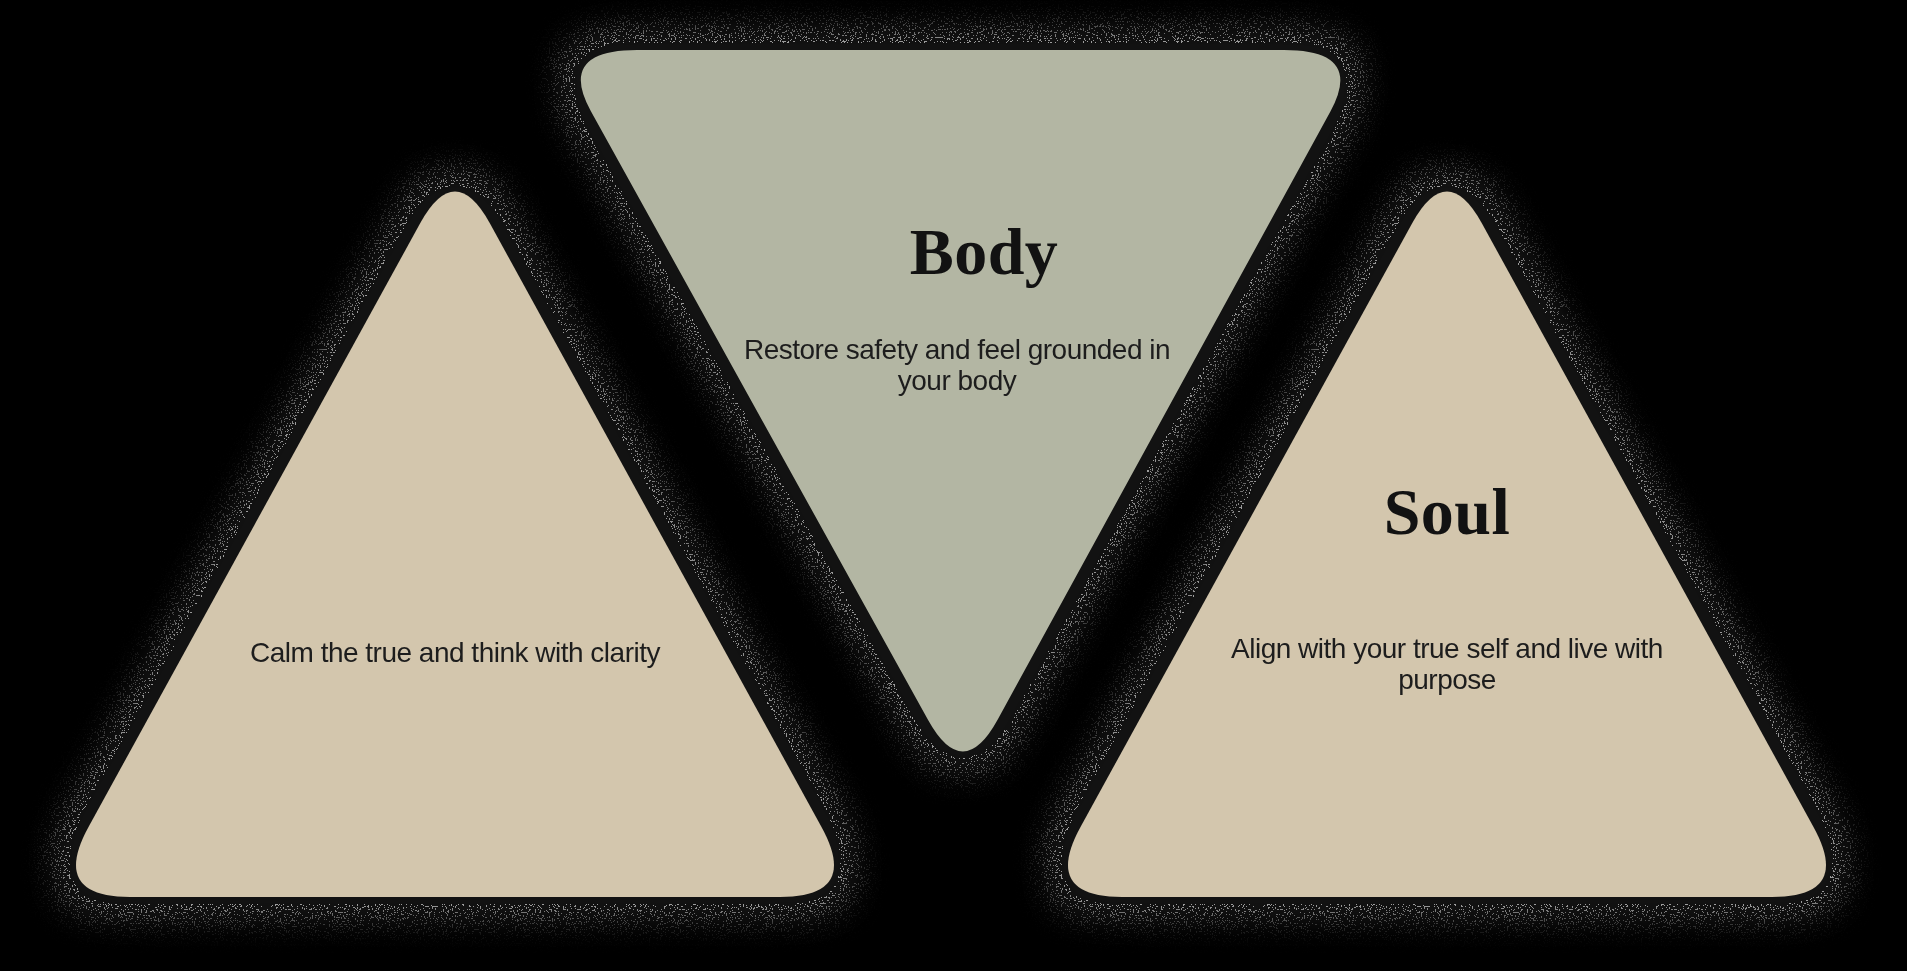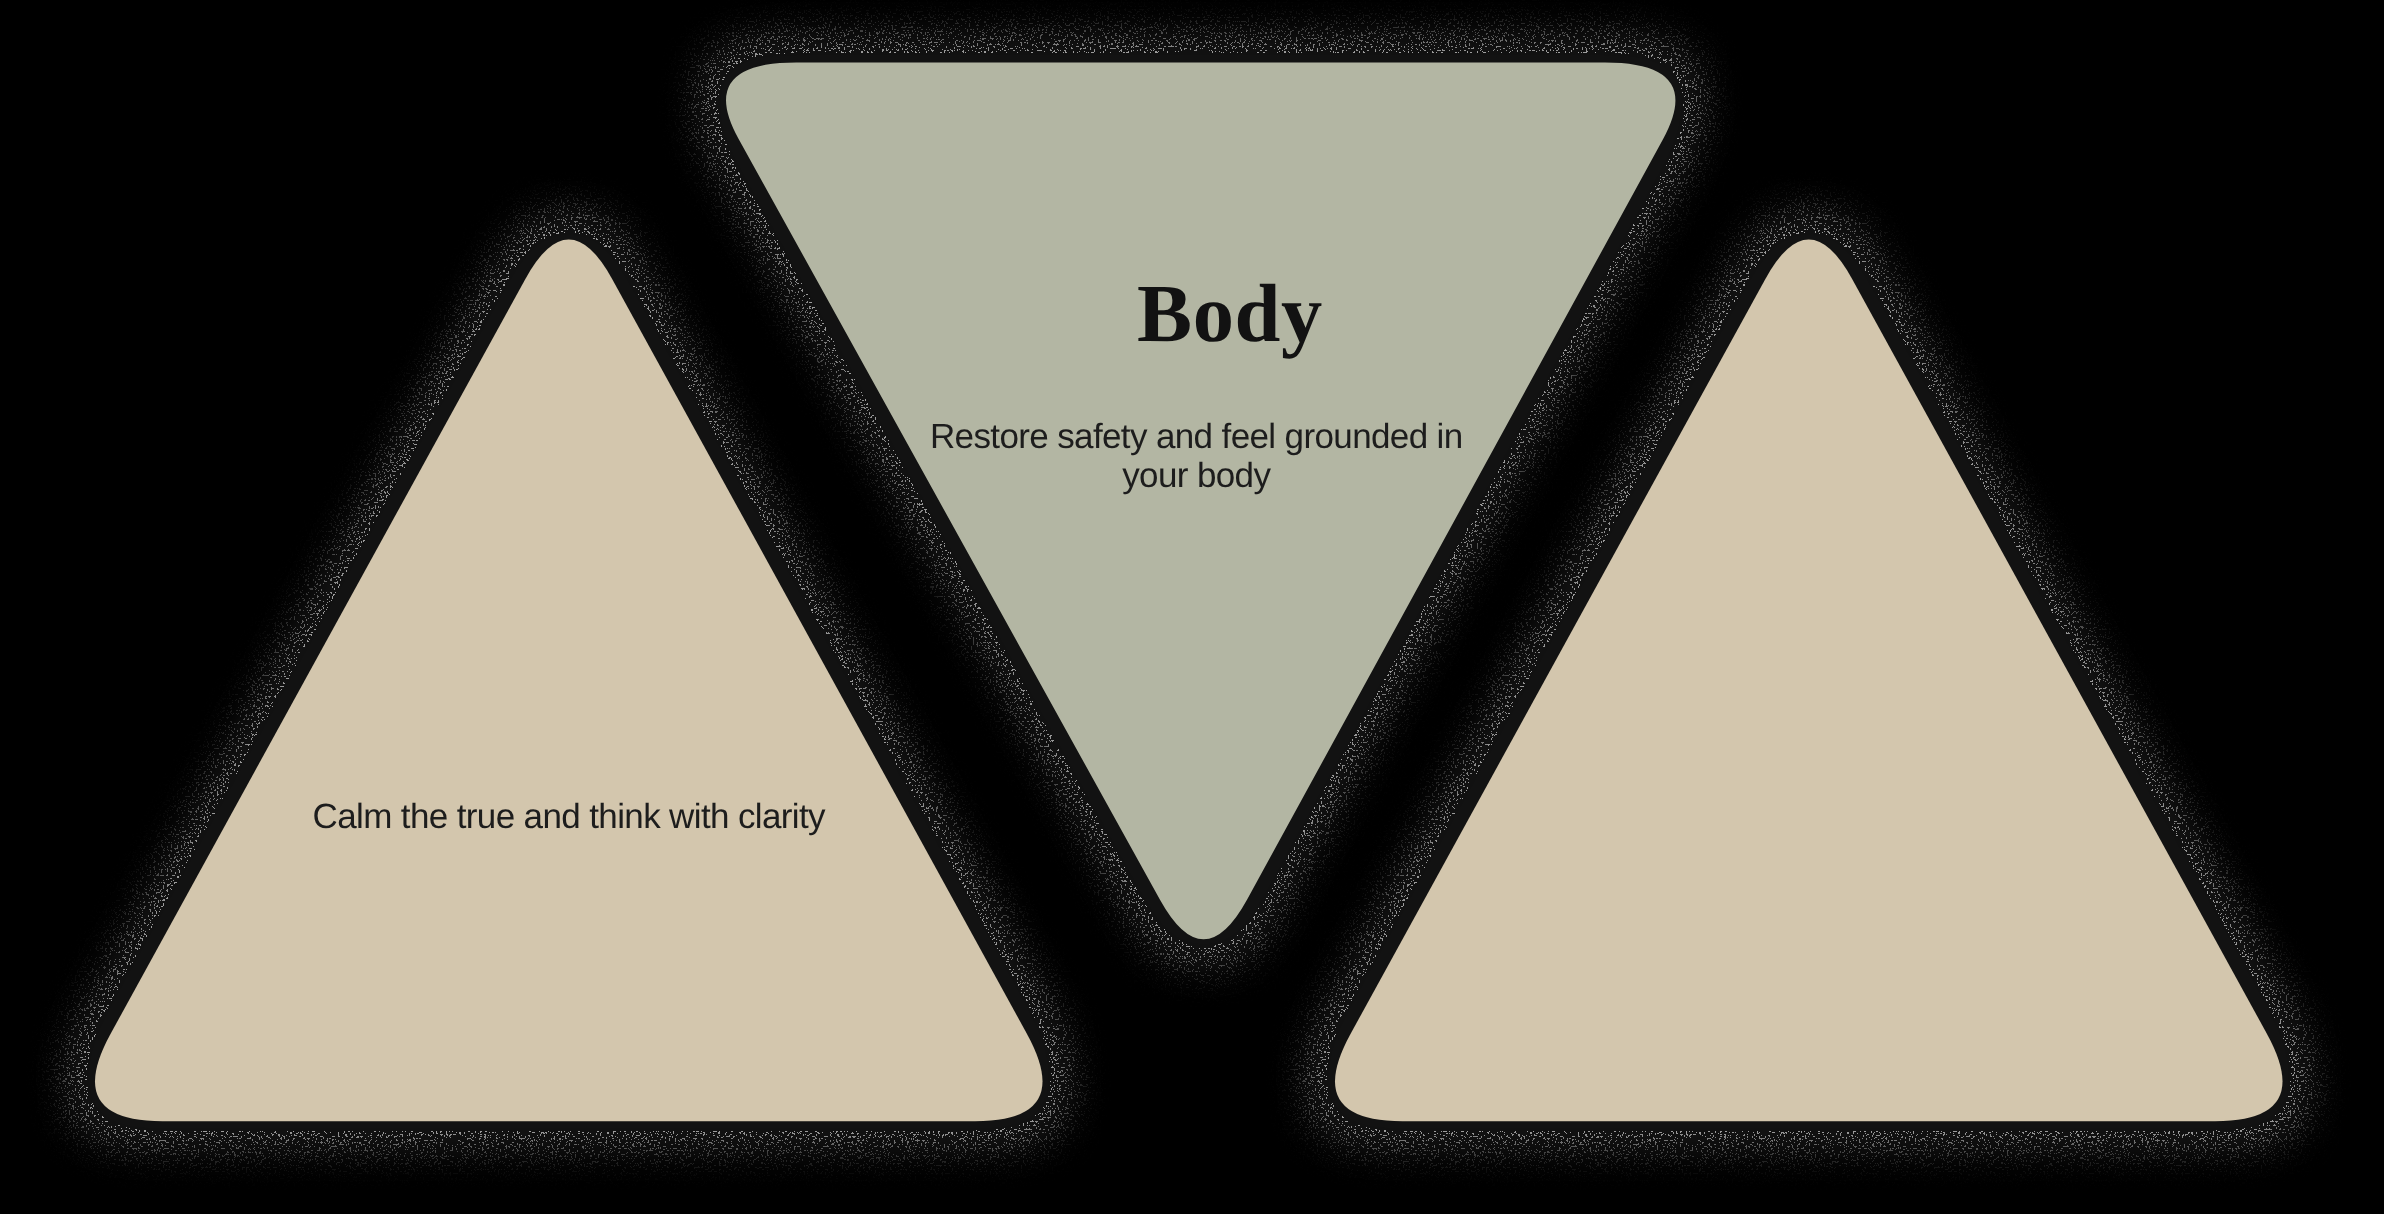--- a/index.html
+++ b/index.html
@@ -96,14 +96,16 @@
     <g filter="url(#grainShadow)" transform="translate(992,0)">
       <path d="M 489.7 223.1 L 821.5 826.9 Q 860 897 780 897 L 130 897 Q 50 897 88.5 826.9 L 420.3 223.1 Q 455 160 489.7 223.1 Z" fill="#d3c6ad"></path>
     </g>
   </svg>
 
   <div class="tri-label tri-title" id="body-title">Body</div>
   <div class="tri-label tri-desc" id="body-desc">Restore safety and feel grounded in your body</div>
 
   <div class="tri-label tri-desc" id="mind-desc">Calm the true and think with clarity</div>
 
+  <div class="tri-label tri-title" id="soul-title">Soul</div>
+  <div class="tri-label tri-desc" id="soul-desc">Align with your true self and live with purpose</div>
 
 </div>
 
 </body></html>

